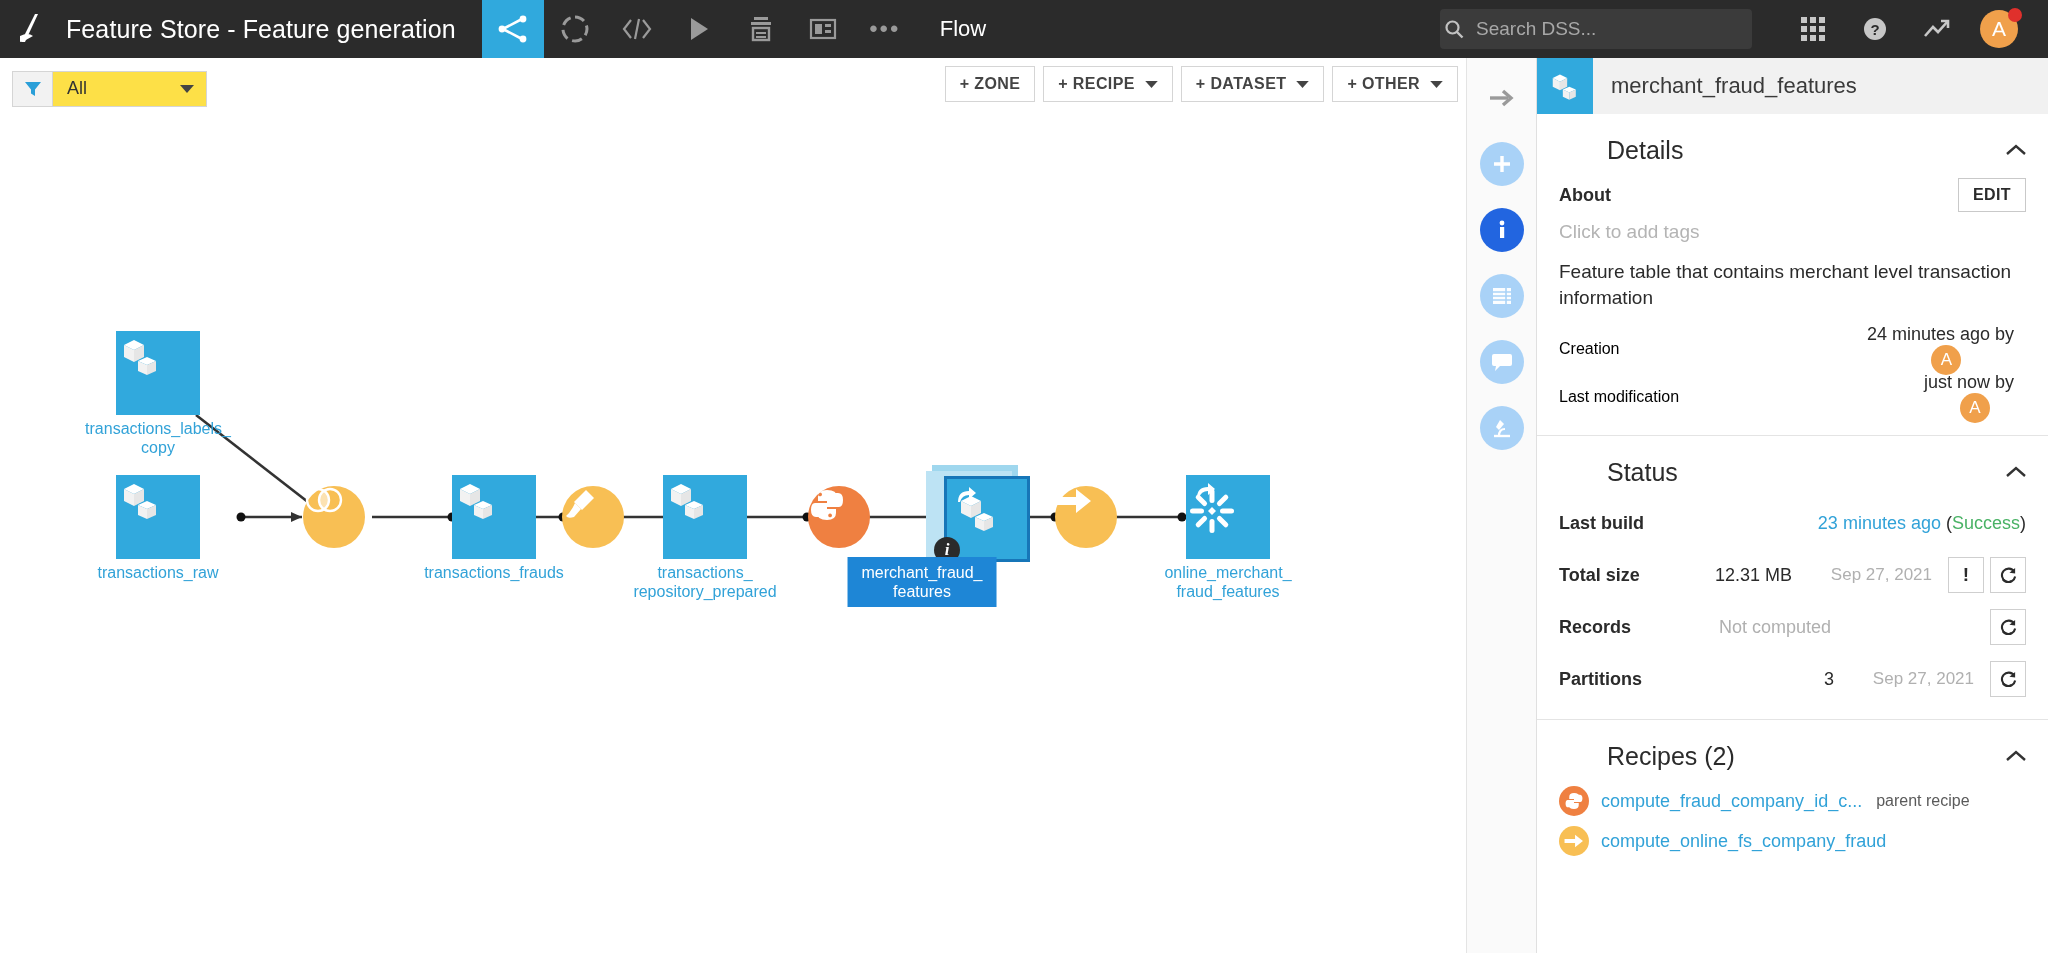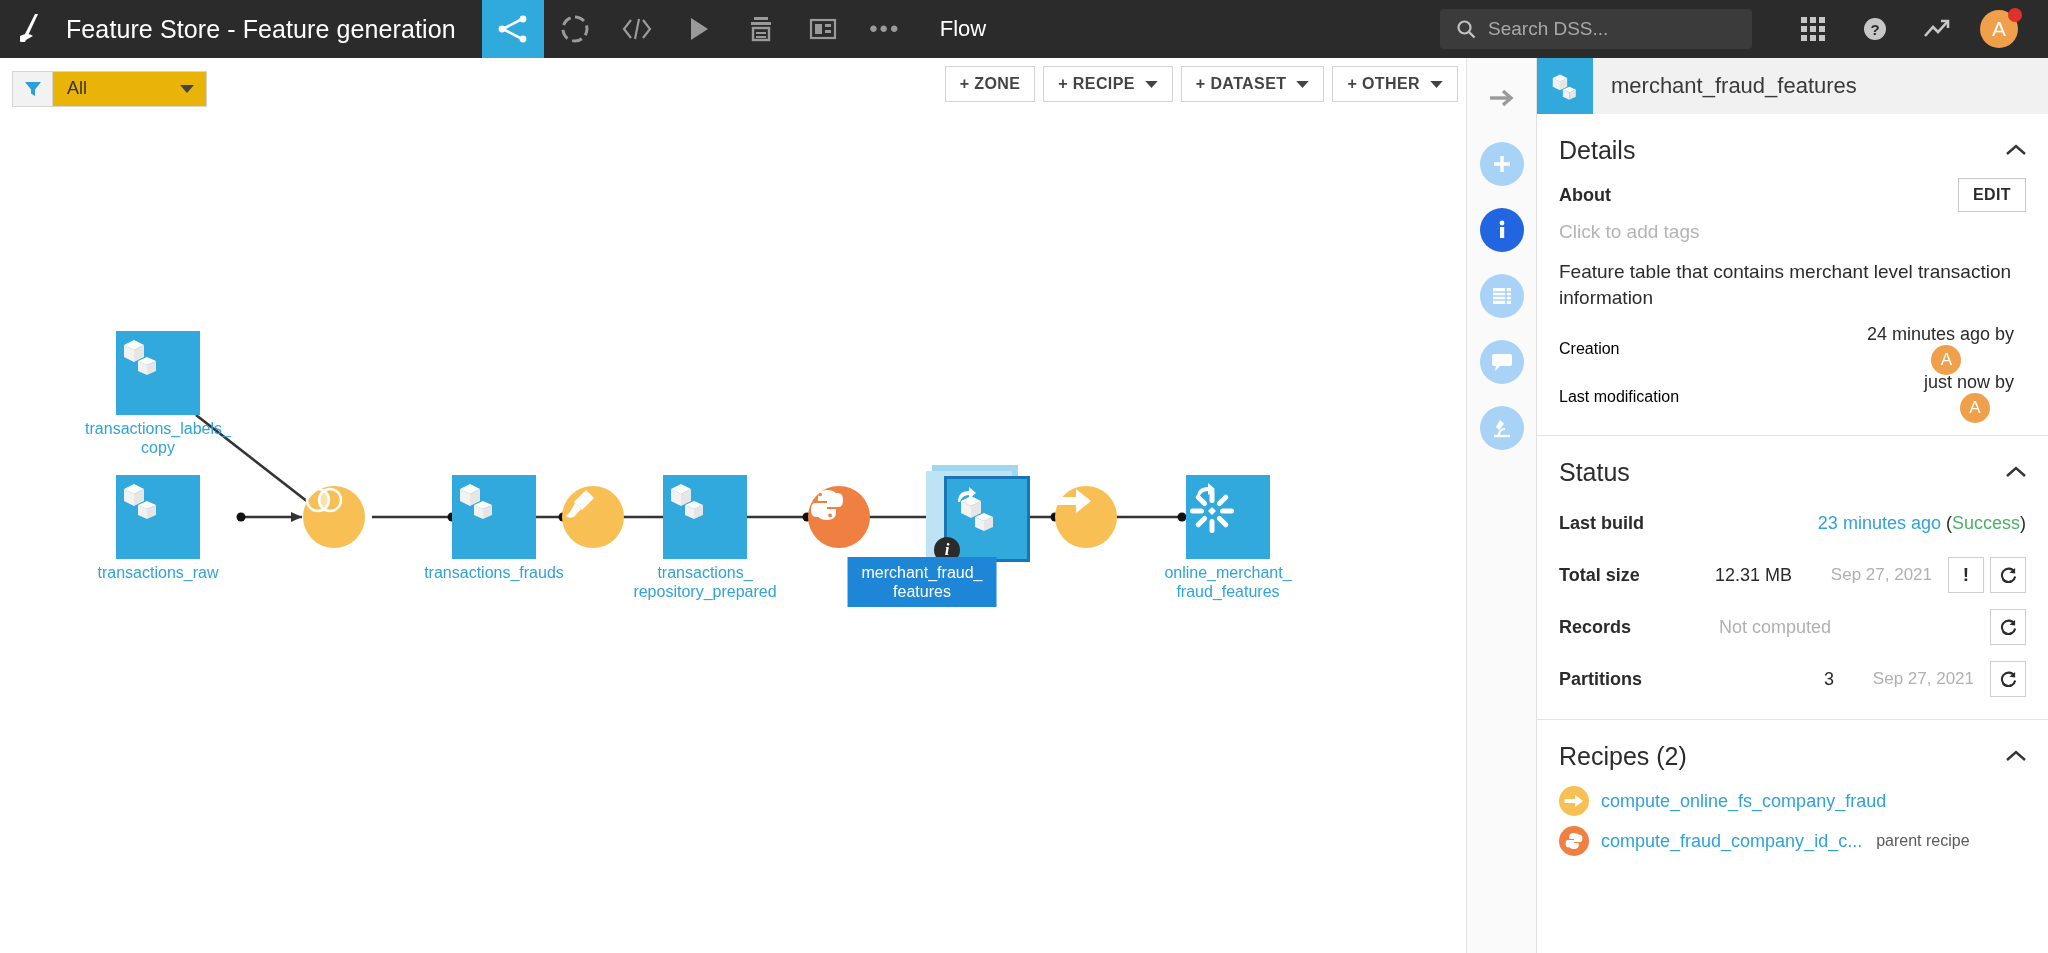--- a/index.html
+++ b/index.html
@@ -33,21 +33,21 @@
   .nav-icon .dots { color: #9a9a9a; font-size: 24px; line-height: 12px; letter-spacing: 2px;}
   .flow-label {
     color: #ffffff; font-size: 22px; margin-left: 24px; white-space: nowrap;
   }
   .topbar-right {
     position: absolute; right: 0; top: 0; height: 58px;
     display: flex; align-items: center; padding-right: 18px;
   }
   .search-dss {
     width: 312px; height: 40px; background: #3b3b3b; border-radius: 4px;
-    display: flex; align-items: center; padding: 0 16px; margin-right: 30px;
+    display: flex; align-items: center; padding: 0 4px; margin-right: 30px;
     cursor: text;
     margin-left: 12px;
   }
   .search-dss .sicon { margin-right: 12px; display:flex; }
   .search-dss .stext { color: #a8a8a8; font-size: 19px; }
   .tb-icon { width: 62px; height: 58px; display: flex; align-items: center; justify-content: center; cursor: pointer; }
   .grid9 { display: grid; grid-template-columns: repeat(3, 6px); grid-template-rows: repeat(3, 6px); gap: 3px; }
   .grid9 i { background: #c7c7c7; display: block; width: 6px; height: 6px; }
   .avatar-wrap { position: relative; width: 62px; height: 58px; display: flex; align-items: center; justify-content: center; cursor: pointer;}
   .avatar {
@@ -73,21 +73,21 @@
     width: 38px; height: 34px; background: #f2f2f2; border-right: 1px solid #d5d5d5;
     display: flex; align-items: center; justify-content: center;
   }
   .searchbox input {
     border: none; outline: none; height: 34px; flex: 1; padding: 0 12px;
     font-size: 18px; font-family: "Liberation Sans", sans-serif; color: #333;
   }
   .searchbox input::placeholder { color: #9b9b9b; }
   .filterbox {
     display: flex; align-items: center; margin-left: 12px;
-    border: 1px solid #d5d5d5; height: 36px; width: 195px; background: #eab308; cursor: pointer; margin-top: 10px;
+    border: 1px solid #d5d5d5; height: 36px; width: 195px; background: #fde047; cursor: pointer; margin-top: 10px;
   }
   .filterbox .fq {
     width: 40px; height: 34px; background: #f2f2f2; border-right: 1px solid #d5d5d5;
     display: flex; align-items: center; justify-content: center;
   }
   .filterbox .ftext { flex: 1; padding-left: 14px; font-size: 18px; color: #333; }
   .filterbox .fcaret { margin-right: 12px; }
 
   .tb-buttons { position: absolute; right: 8px; display: flex; align-items: center; }
   .tbtn {
@@ -185,21 +185,21 @@
   .panel-header .ph-title {
     margin-left: 18px; font-size: 22px; color: #3a3a3a;
   }
   .sec {
     padding: 0 22px;
   }
   .sec-title-row {
     display: flex; align-items: center; justify-content: space-between;
     padding: 22px 0 10px 0;
   }
-  .sec-title { font-size: 25px; color: #2b2b2b; }
+  .sec-title { font-size: 25px; color: #2b2b2b; margin-left: 48px; }
   .chev { cursor: pointer; }
   .row {
     display: flex; align-items: center; justify-content: space-between;
     min-height: 40px;
   }
   .row .lbl { font-size: 18px; font-weight: 700; color: #2b2b2b; }
   .edit-btn {
     border: 1px solid #c9c9c9; background: #fff; padding: 7px 14px;
     font-size: 16px; font-weight: 700; color: #2b2b2b; cursor: pointer;
     letter-spacing: .4px;
@@ -721,35 +721,35 @@
       <div class="sec-title-row">
         <span class="sec-title">Recipes (2)</span>
         <span class="chev">
           <svg width="20" height="12" viewBox="0 0 20 12">
               <path d="M1 10 L10 2 L19 10" stroke="#333" stroke-width="2.4" fill="none"></path>
             </svg>
         </span>
       </div>
 
       <div class="recipe-row">
-        <span class="r-ico" style="background:#f8bf54;">
-          <svg width="20" height="16" viewBox="0 0 38 30">
-            <path d="M1 11 L21 11 L21 3 L36 15 L21 27 L21 19 L1 19 Z" fill="#fff"></path>
-          </svg>
-        </span>
-        <span class="r-name">compute_online_fs_company_fraud</span>
-      </div>
-
-      <div class="recipe-row">
         <span class="r-ico" style="background:#ef8041;">
           <svg width="20" height="20" viewBox="0 0 38 38">
             <path d="M19 4 Q10 4 10 11 L10 15 L19 15 L19 17 L7 17 Q3 17 3 24 Q3 31 8 31 L12 31 L12 25 Q12 20 18 20 L25 20 Q29 20 29 16 L29 11 Q29 4 19 4 Z" fill="#fff"></path>
             <path d="M19 34 Q28 34 28 27 L28 23 L19 23 L19 21 L31 21 Q35 21 35 14 Q35 7 30 7 L26 7 L26 13 Q26 18 20 18 L13 18 Q9 18 9 22 L9 27 Q9 34 19 34 Z" fill="#fff"></path>
           </svg>
         </span>
         <span class="r-name">compute_fraud_company_id_c...</span>
         <span class="r-tag">parent recipe</span>
       </div>
+
+      <div class="recipe-row">
+        <span class="r-ico" style="background:#f8bf54;">
+          <svg width="20" height="16" viewBox="0 0 38 30">
+            <path d="M1 11 L21 11 L21 3 L36 15 L21 27 L21 19 L1 19 Z" fill="#fff"></path>
+          </svg>
+        </span>
+        <span class="r-name">compute_online_fs_company_fraud</span>
+      </div>
     </div>
 
   </div>
 
 </div>
 
 </body></html>

